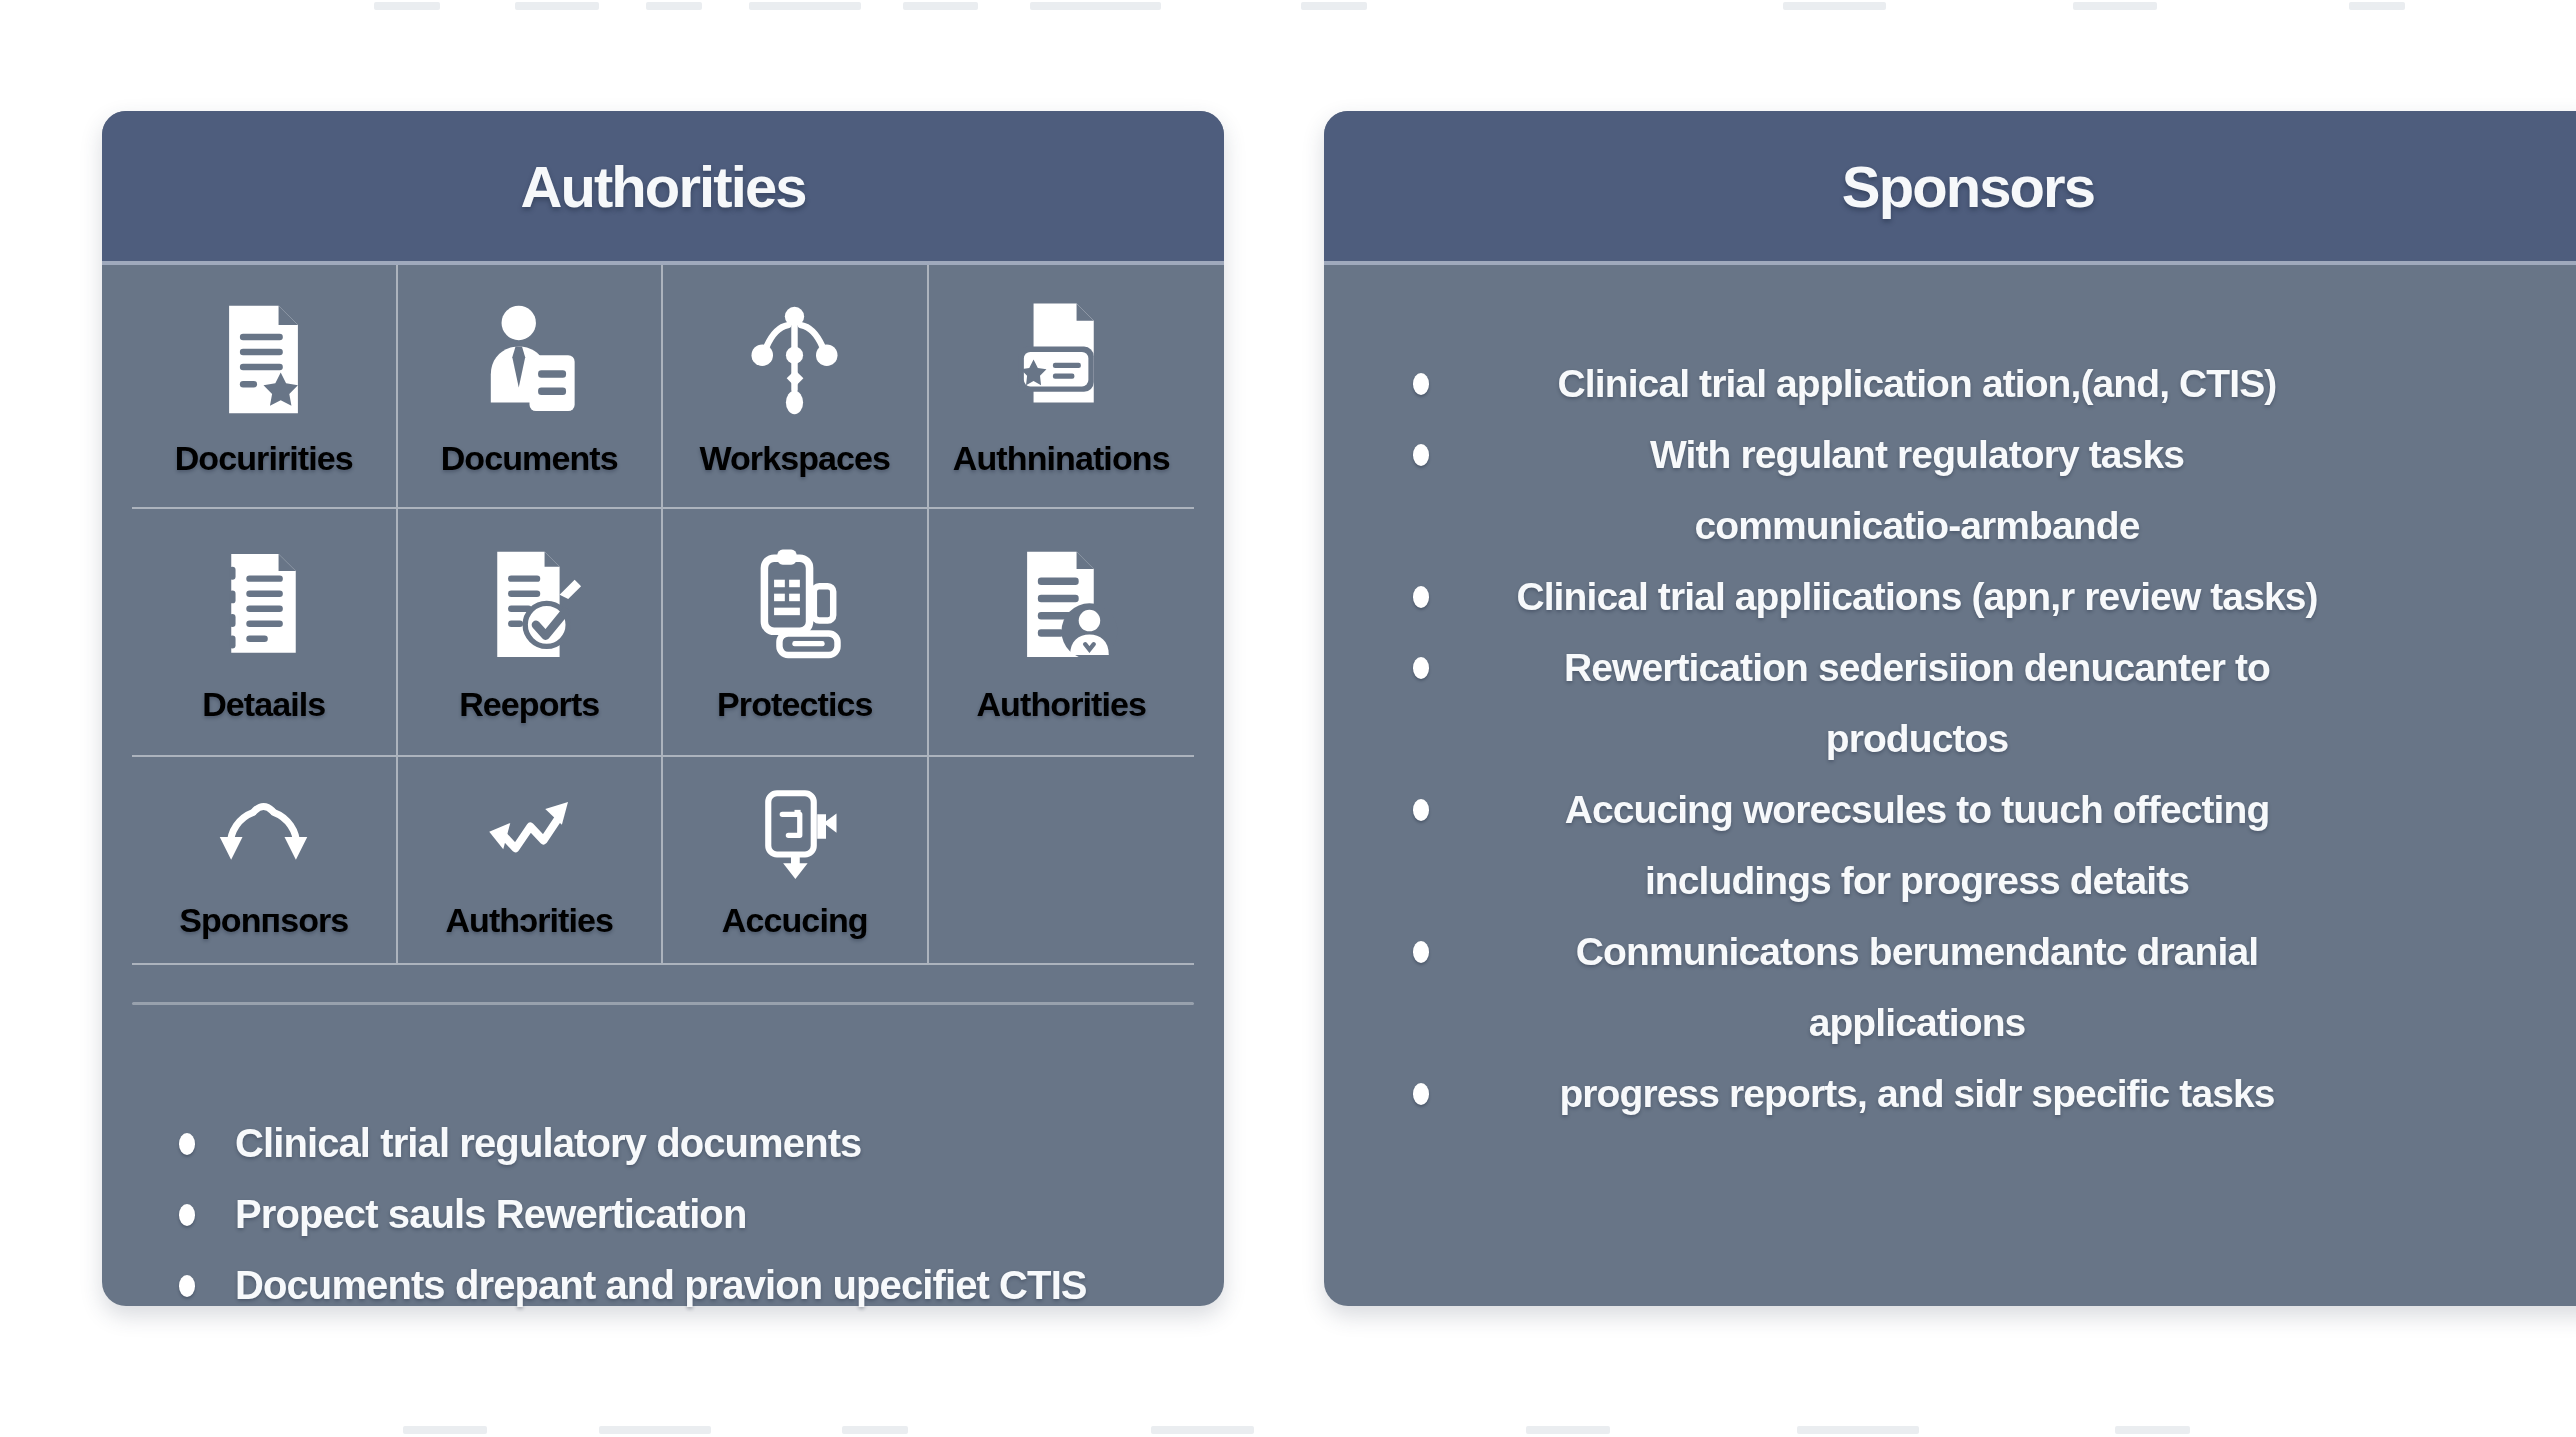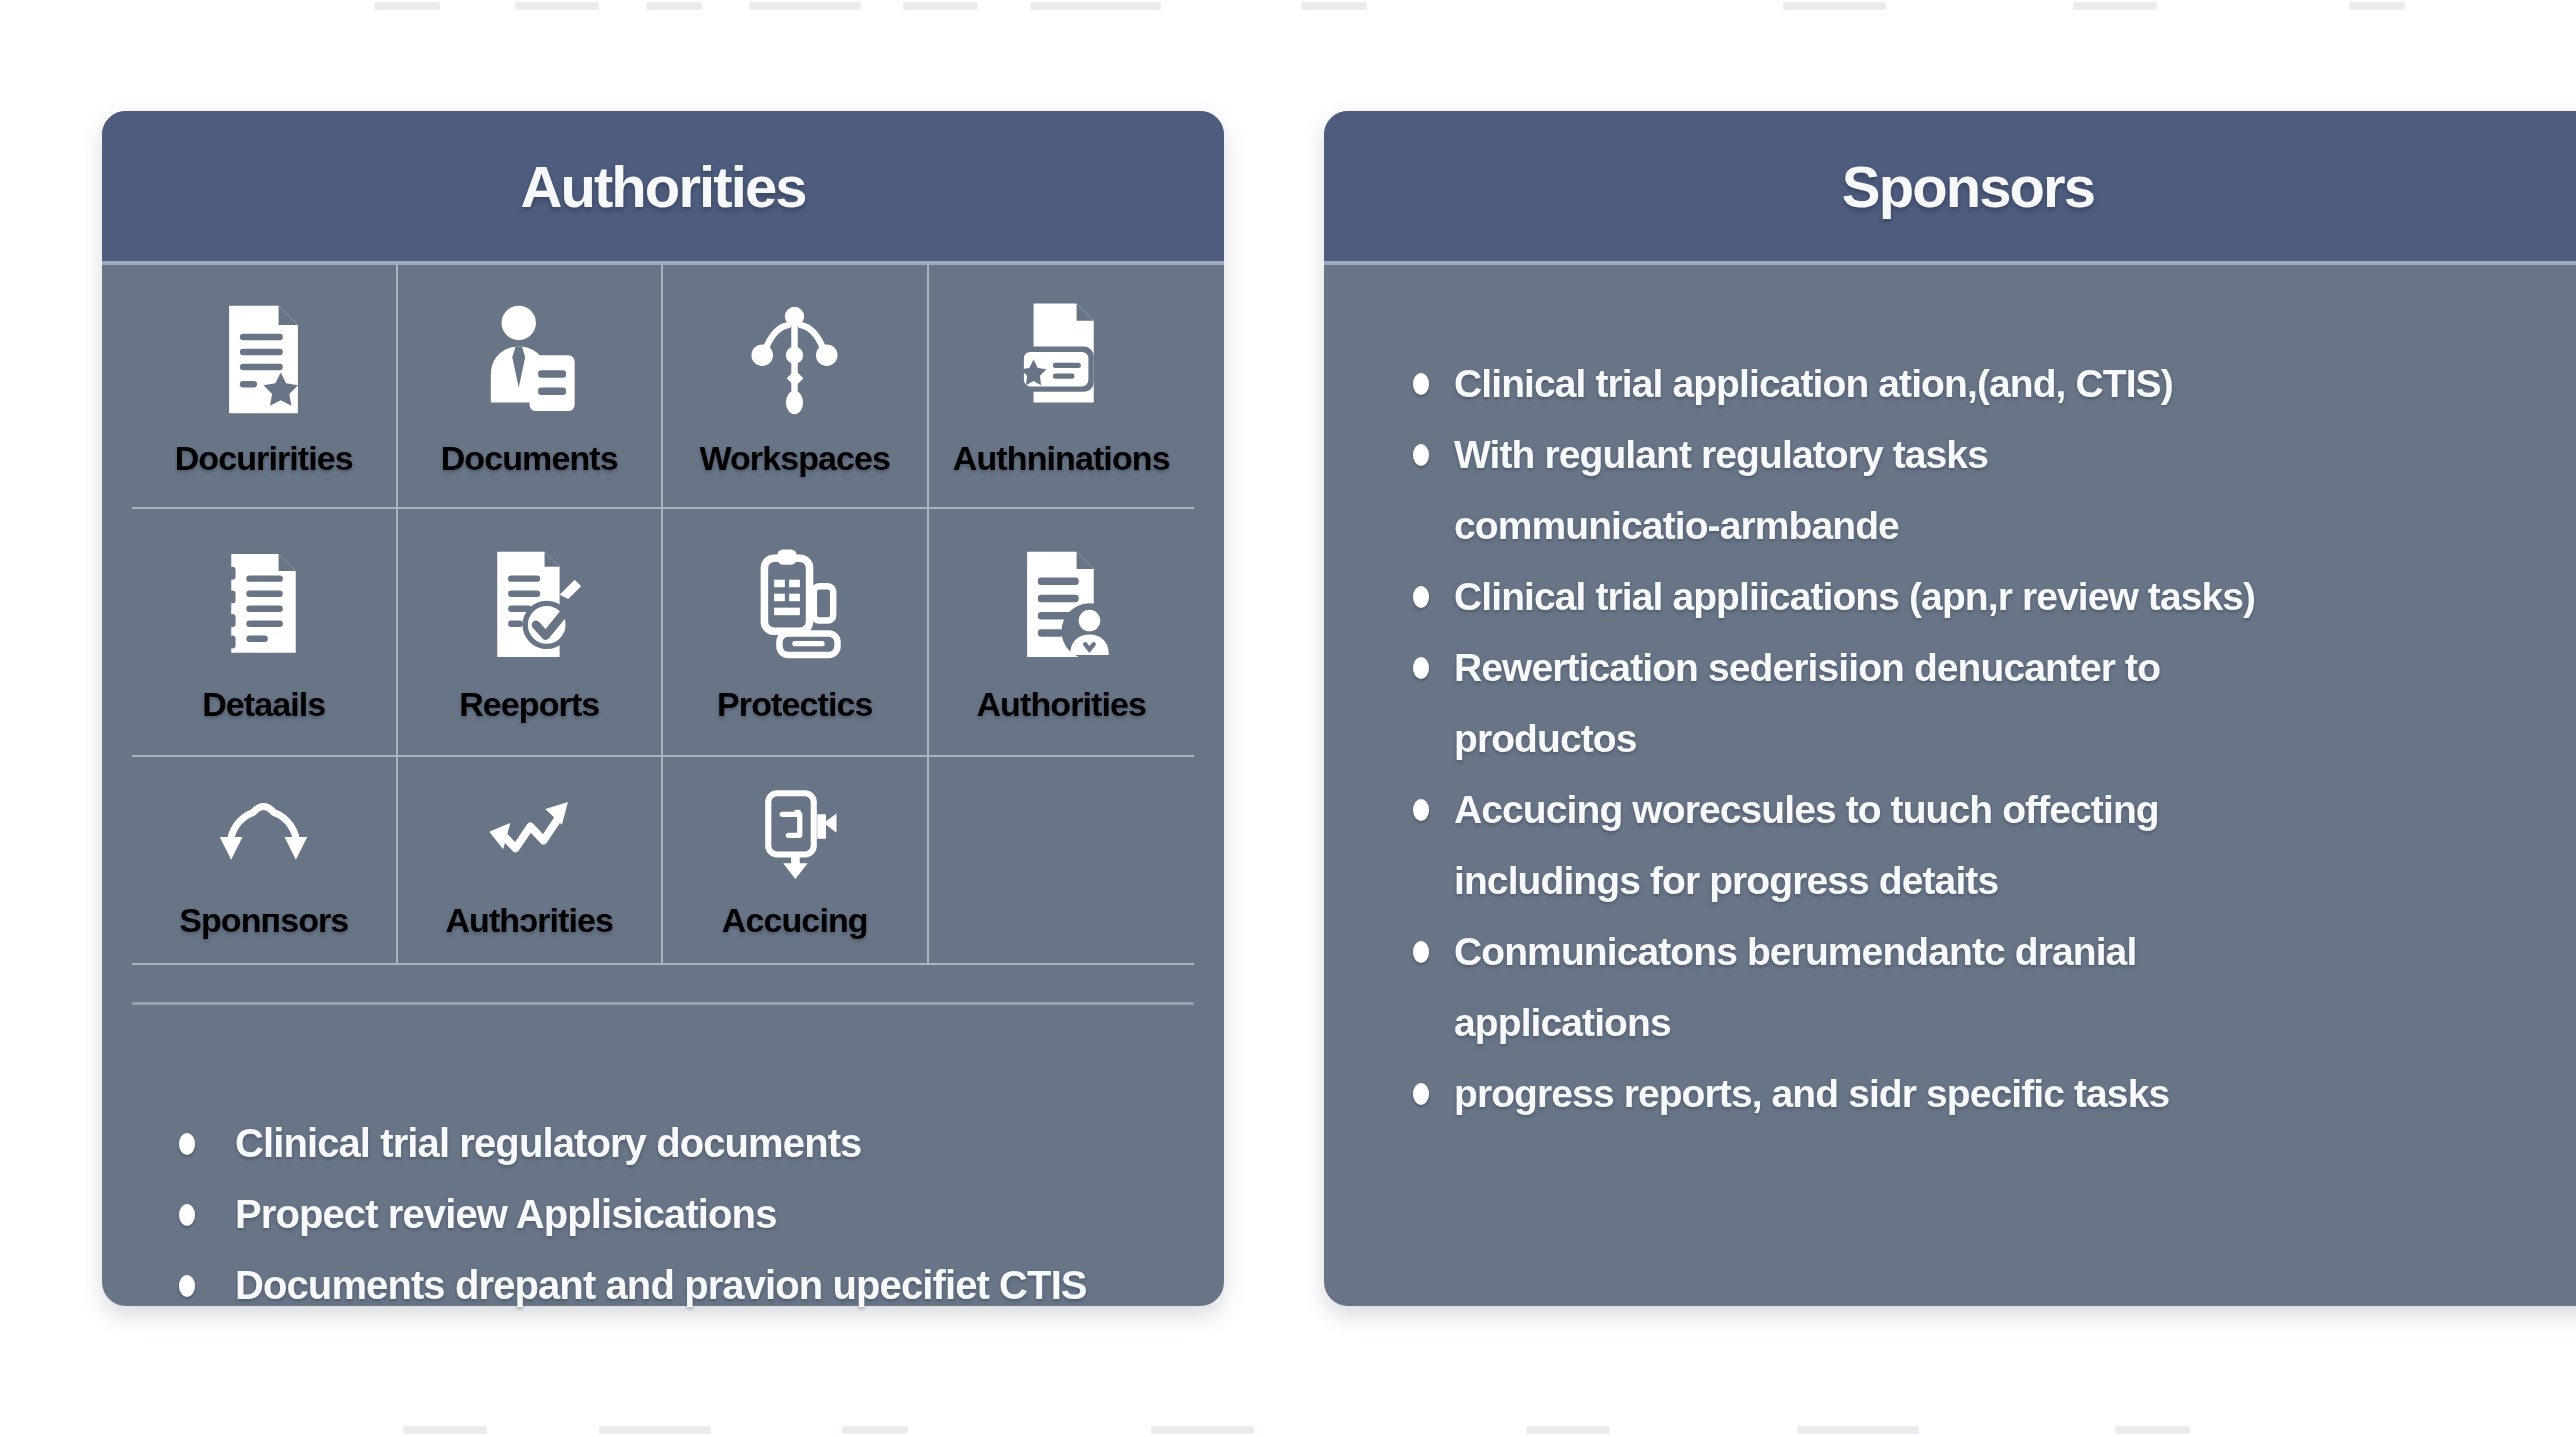--- a/index.html
+++ b/index.html
@@ -60,21 +60,21 @@
     content:"";position:absolute;left:5.6px;top:25px;width:16px;height:21.5px;
     border-radius:50%;background:#ffffff;box-shadow:0 1.9px 2.8px rgba(15,25,45,.3);
   }
   .bullet-line{
     font-size:40px;font-weight:700;color:#f7f9fb;line-height:71px;
     letter-spacing:-0.9px;text-shadow:0 1.9px 3.7px rgba(15,25,45,.3);white-space:nowrap;
   }
   .bullets-left{position:absolute;left:71px;top:997px;width:1020px;}
   .bullets-left li{padding-left:62px;}
   .bullets-right{position:absolute;left:83px;top:237px;width:973px;}
-  .bullets-right li{padding-left:47px;}
+  .bullets-right li{padding-left:47px;text-align:center;}
   .bullets-right .bullet-line{font-size:39px;}
 
   
   .edge-mark{position:absolute;height:8.4px;background:#eaedf0;border-radius:1.9px;}
 </style>
 </head>
 <body>
 
 <div class="canvas">
 
@@ -279,21 +279,21 @@
       <div class="cell r3"></div>
     </div>
 
     <div class="grid-underline2"></div>
 
     <ul class="bullets bullets-left">
       <li>
           <div class="bullet-line">Clinical trial regulatory documents</div>
         </li>
       <li>
-          <div class="bullet-line">Propect review Applisications</div>
+          <div class="bullet-line">Propect sauls Rewertication</div>
         </li>
       <li>
           <div class="bullet-line">Documents drepant and pravion upecifiet CTIS</div>
         </li>
     </ul>
   </section>
 
   <section class="panel panel-right">
     <header class="panel-header">
       <h1 class="panel-title">Sponsors</h1>

